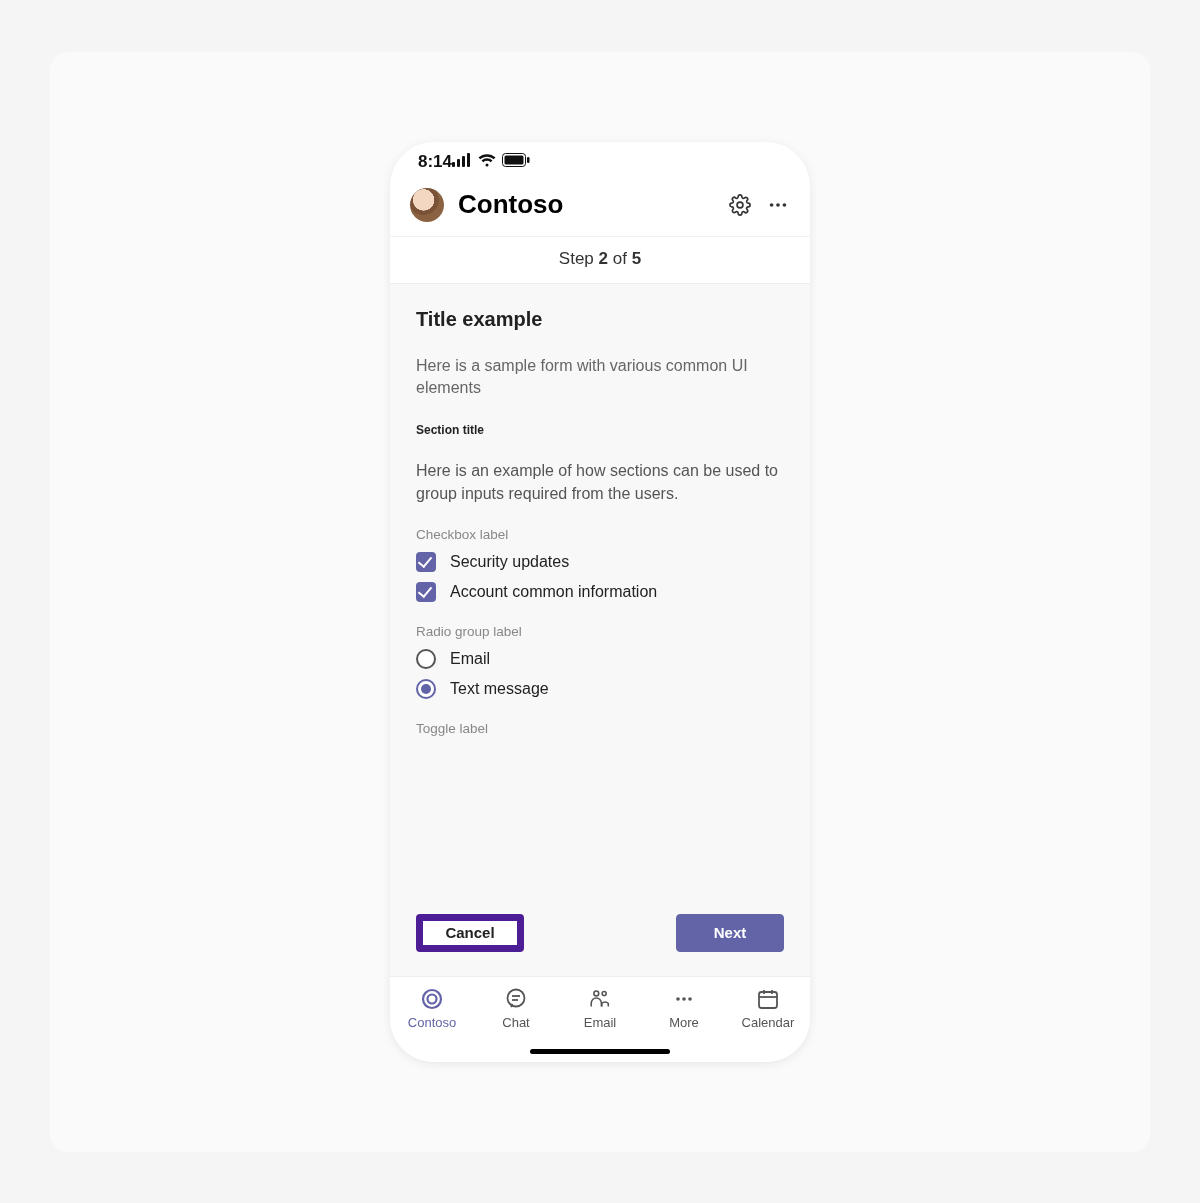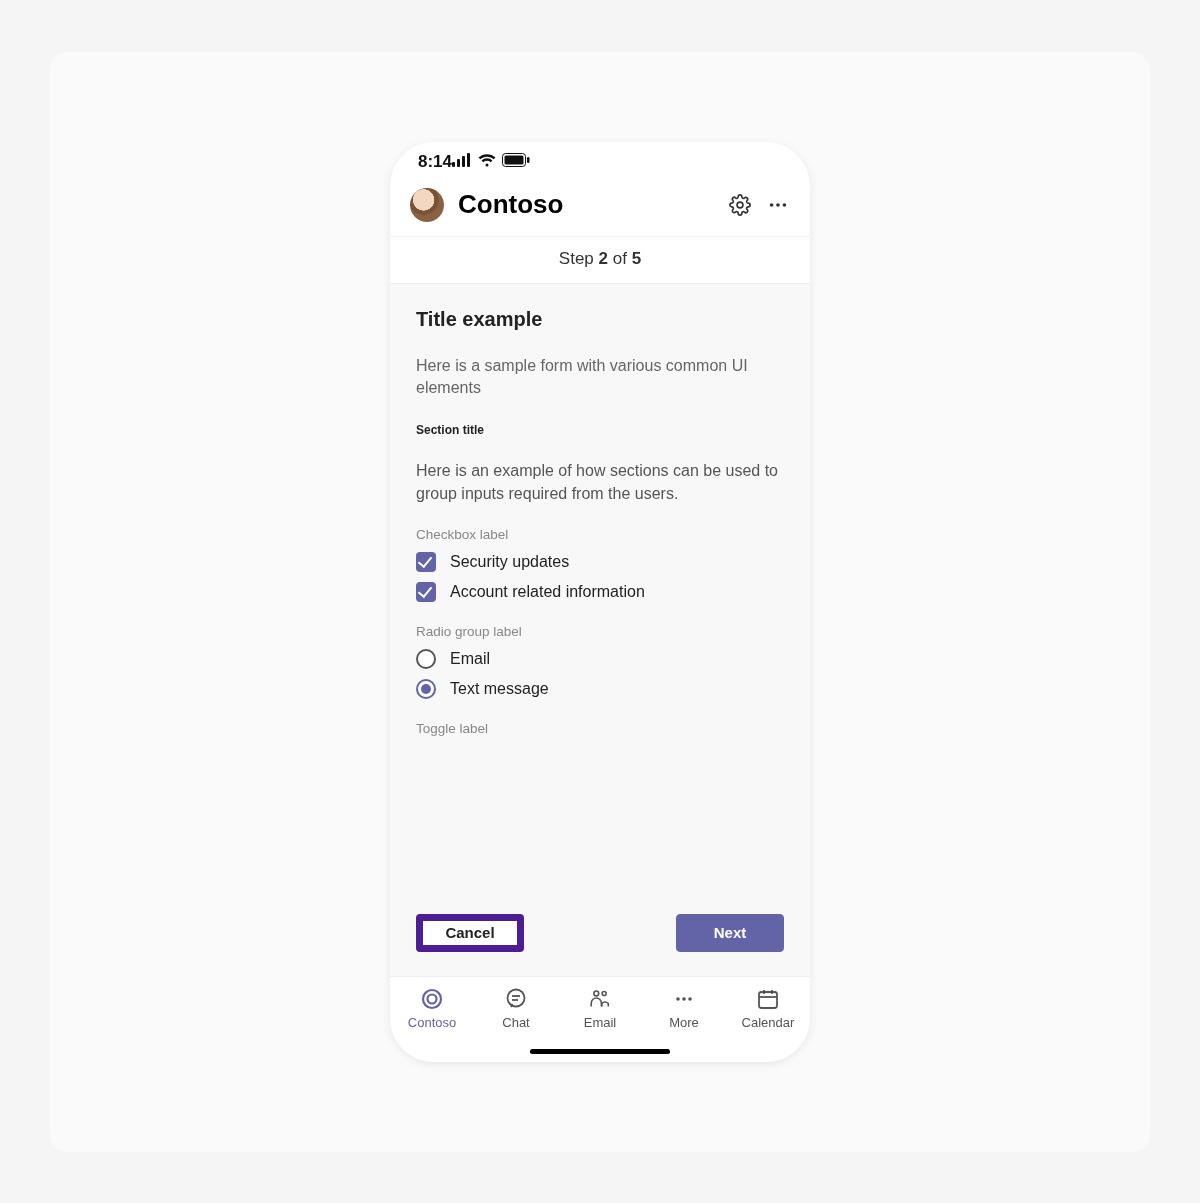--- a/index.html
+++ b/index.html
@@ -212,21 +212,21 @@
       <div class="sect-title">Section title</div>
       <div class="sect-desc">Here is an example of how sections can be used to group inputs required from the users.</div>
 
       <div class="field-label">Checkbox label</div>
       <div class="option-row">
         <span class="chk"></span>
         <span>Security updates</span>
       </div>
       <div class="option-row">
         <span class="chk"></span>
-        <span>Account related information</span>
+        <span>Account common information</span>
       </div>
 
       <div class="field-label">Radio group label</div>
       <div class="option-row slim">
         <span class="radio"></span>
         <span>Email</span>
       </div>
       <div class="option-row">
         <span class="radio selected"></span>
         <span>Text message</span>

